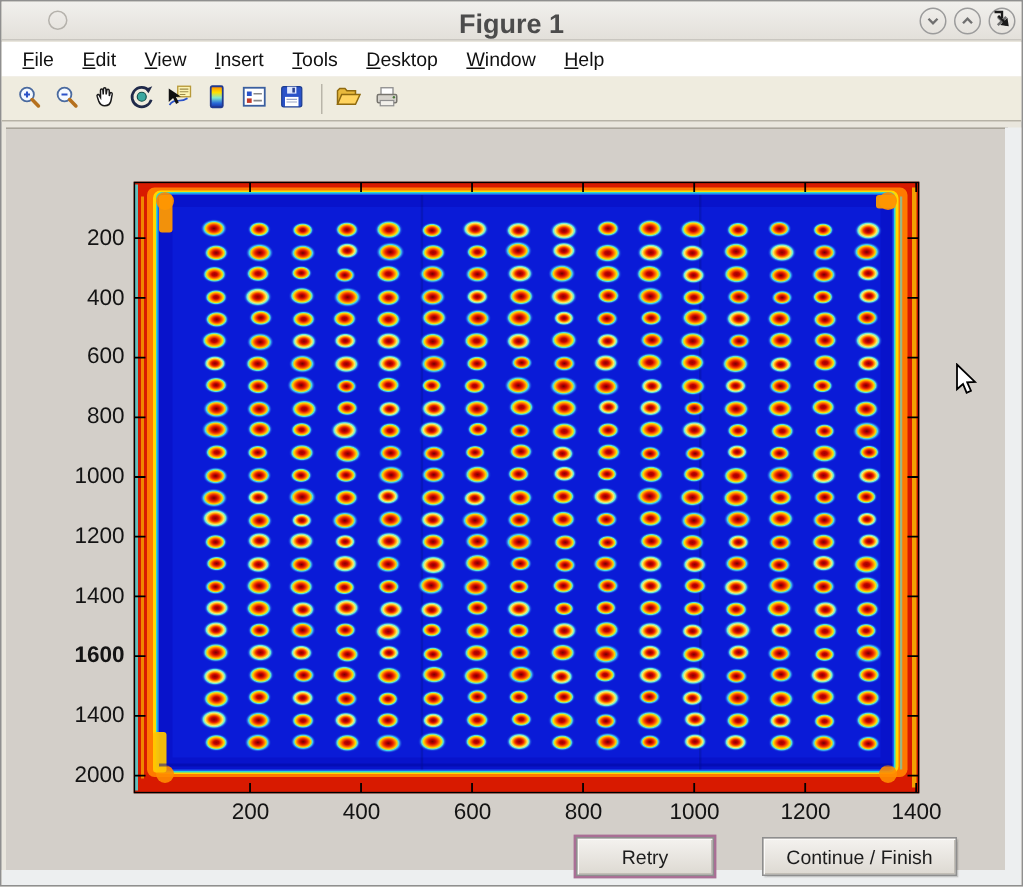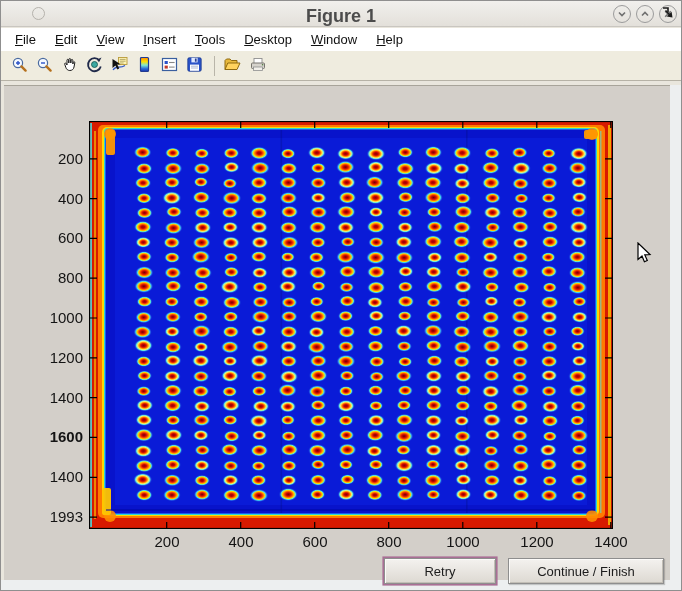--- a/index.html
+++ b/index.html
@@ -20,22 +20,22 @@
   .client{position:absolute;left:3px;top:84px;width:668px;height:497px;background:#d3cfc9;border-top:1px solid #a8a49a;}
   .right-strip{position:absolute;right:0;top:84px;width:11px;height:507px;background:#edeff0;}
   .bottom-strip{position:absolute;left:0;right:11px;bottom:0;height:10px;background:#edeff0;}
   .heatmap{position:absolute;left:88px;top:120px;width:524px;height:408px;}
   .tick-label{position:absolute;font-size:15px;color:#141414;line-height:12px;}
   .ylab{width:54px;text-align:right;}
   .xlab{width:56px;text-align:center;}
   .dlg-btn{position:absolute;height:26px;font-family:"Liberation Sans",sans-serif;font-size:13px;color:#1c1c1c;
     background:linear-gradient(#f4f2ef,#ddd9d2);border:1px solid #8e8e8e;
     box-shadow:inset 1px 1px 0 #fcfbf9, inset -1px -1px 0 #c2beb6, 1px 1px 1px rgba(0,0,0,0.18);}
-  .btn-retry{left:383px;top:557px;width:112px;box-shadow:0 0 0 1.6px #a96f95, inset 1px 1px 0 #fcfbf9, inset -1px -1px 0 #c2beb6;}
-  .btn-continue{left:507px;top:557px;width:156px;}
+  .btn-retry{left:383px;top:557px;width:92px;box-shadow:0 0 0 1.6px #a96f95, inset 1px 1px 0 #fcfbf9, inset -1px -1px 0 #c2beb6;}
+  .btn-continue{left:507px;top:557px;width:130px;}
   .cursor{position:absolute;left:636px;top:241px;pointer-events:none;}
 </style>
 </head>
 <body>
 
 <div class="window">
 
   <div class="titlebar">
     <span class="win-menu-icon"></span>
     <div class="title">Figure 1</div>
@@ -632,21 +632,21 @@
   <div id="labels">
       <div class="tick-label ylab" style="left: 28px; top: 152px;">200</div>
       <div class="tick-label ylab" style="left: 28px; top: 192px;">400</div>
       <div class="tick-label ylab" style="left: 28px; top: 231px;">600</div>
       <div class="tick-label ylab" style="left: 28px; top: 271px;">800</div>
       <div class="tick-label ylab" style="left: 28px; top: 311px;">1000</div>
       <div class="tick-label ylab" style="left: 28px; top: 351px;">1200</div>
       <div class="tick-label ylab" style="left: 28px; top: 391px;">1400</div>
       <div class="tick-label ylab" style="left: 28px; top: 430px; font-weight: bold;">1600</div>
       <div class="tick-label ylab" style="left: 28px; top: 470px;">1400</div>
-      <div class="tick-label ylab" style="left: 28px; top: 510px;">1993</div>
+      <div class="tick-label ylab" style="left: 28px; top: 510px;">2000</div>
       <div class="tick-label xlab" style="left: 138px; top: 535px;">200</div>
       <div class="tick-label xlab" style="left: 212px; top: 535px;">400</div>
       <div class="tick-label xlab" style="left: 286px; top: 535px;">600</div>
       <div class="tick-label xlab" style="left: 360px; top: 535px;">800</div>
       <div class="tick-label xlab" style="left: 434px; top: 535px;">1000</div>
       <div class="tick-label xlab" style="left: 508px; top: 535px;">1200</div>
       <div class="tick-label xlab" style="left: 582px; top: 535px;">1400</div>
     </div>
 
   <button class="dlg-btn btn-retry">Retry</button>

